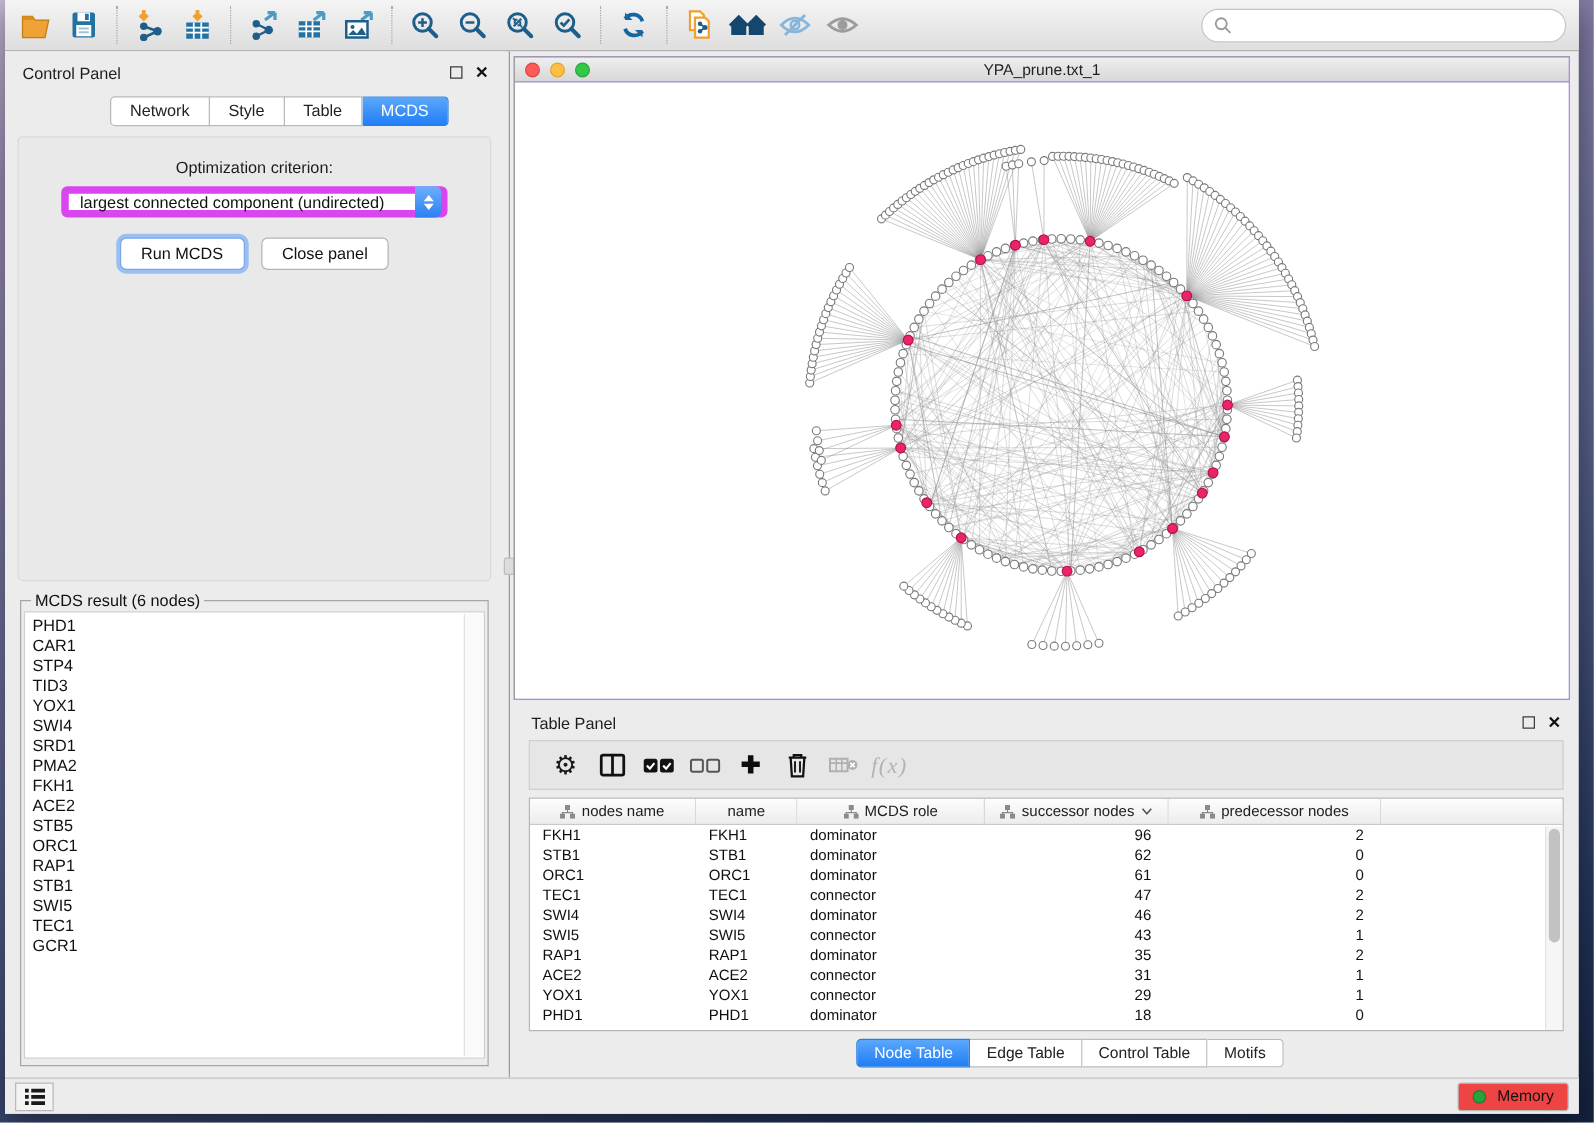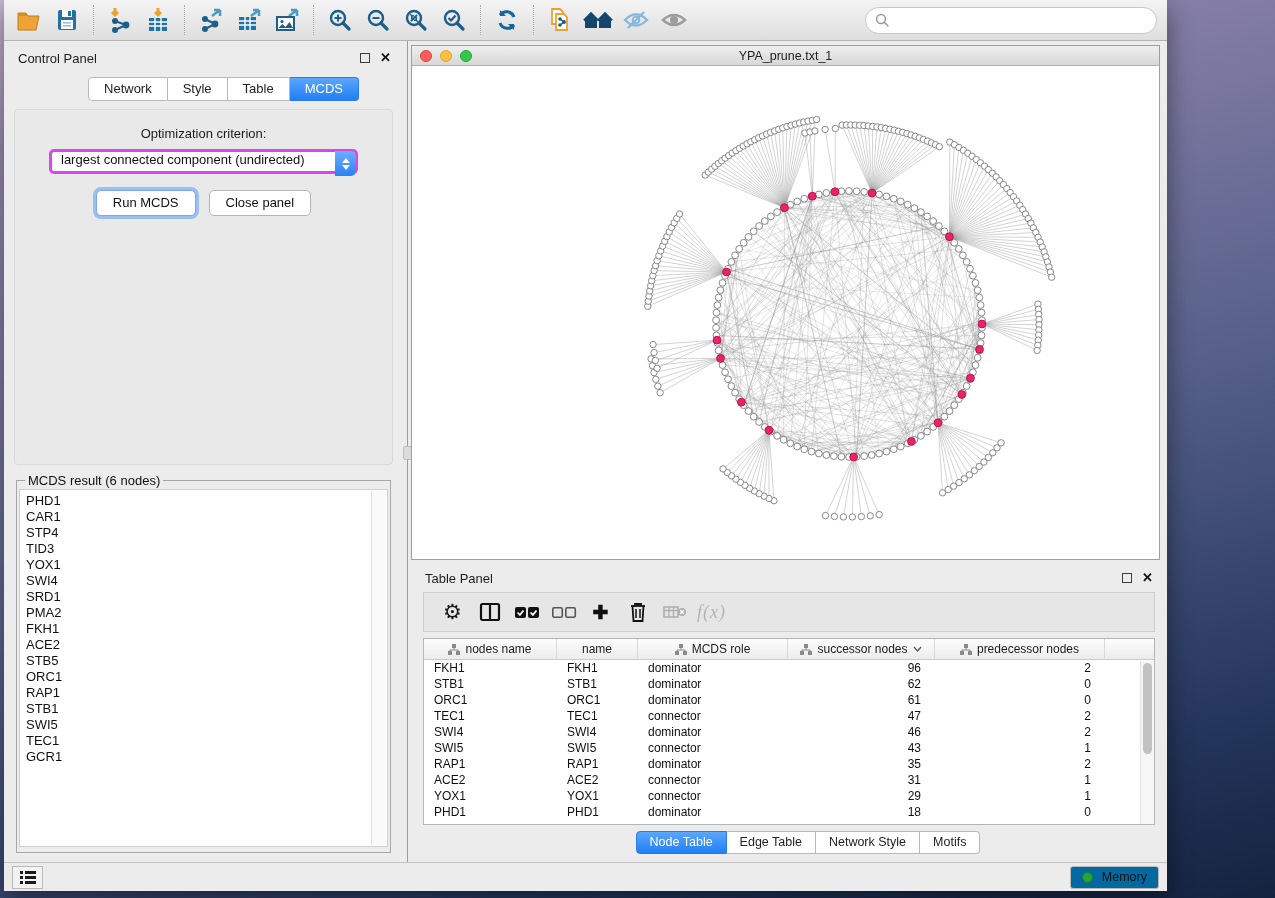--- a/index.html
+++ b/index.html
@@ -1,20 +1,20 @@
 <!DOCTYPE html>
 <html><head>
 <meta charset="utf-8">
 <style>
   * { margin:0; padding:0; box-sizing:border-box; }
   html,body { width:1275px; height:898px; overflow:hidden;
     font-family:"Liberation Sans", sans-serif; }
   body { background:linear-gradient(165deg,#c9b9d8 0%,#9b8cb4 12%,#56608a 55%,#24355c 85%,#14233f 100%); position:relative; }
 
-  .app-window { position:absolute; left:4px; top:0; width:1163px; height:891px;
+  .app-window { position:absolute; left:4px; top:0; width:1259px; height:891px;
     background:#ececec; box-shadow:0 8px 24px rgba(0,0,0,.45); }
 
   
   .toolbar { height:41px; background:linear-gradient(#f4f4f4,#dedede);
     border-bottom:1px solid #b4b4b4; display:flex; align-items:center; padding:0 6px; position:relative; }
   .tbtn { width:38px; height:34px; display:flex; align-items:center; justify-content:center; border-radius:4px; }
   .tsep { width:1px; height:30px; border-left:1px dotted #a8a8a8; margin:0 7px; }
   .search-wrap { position:absolute; right:10px; top:7px; width:292px; height:27px; background:#fff;
     border:1px solid #c6c6c6; border-radius:14px; display:flex; align-items:center; padding-left:9px; }
   .search-wrap input { border:none; outline:none; flex:1; height:20px; font-size:13px; background:transparent; margin-left:5px; }
@@ -37,22 +37,22 @@
   .tabs-row { display:flex; justify-content:center; margin-top:10px; }
   .seg { display:flex; }
   .seg .tab { font-size:13px; color:#222; background:#fff; border:1px solid #b9b9b9; border-left:none;
     padding:3px 15px 4px; }
   .seg .tab:first-child { border-left:1px solid #b9b9b9; border-radius:4px 0 0 4px;margin-left:40px; }
   .seg .tab:last-child { border-radius:0 4px 4px 0; }
   .seg .tab.selected { background:linear-gradient(#5ba7fb,#217ef6); color:#fff; border-color:#2a7de0; }
 
   .options-panel { margin:8px 10px 0; height:356px; background:#e9e9e9; border:1px solid #d9d9d9; border-radius:4px; padding-top:16px; }
   .opt-label { text-align:center; font-size:13px; color:#1c1c1c; }
-  .select-box { margin:8px 34px 16px; height:25px; background:#fff; border:3px solid #d946ef; border-radius:5px;
-    display:flex; position:relative; }
+  .select-box { margin:8px 34px 16px; height:25px; background:#fff; border:6px solid #d946ef; border-radius:5px;
+    display:flex; align-items:center; position:relative; }
   .select-box .sel-text { font-size:13px; color:#111; padding-left:9px; flex:1; white-space:nowrap; }
   .sel-stepper { width:21px; height:25px; margin:-1px -1px -1px 0; border-radius:0 5px 5px 0;
     background:linear-gradient(#6cb0fc,#2b80f4); display:flex; flex-direction:column; align-items:center; justify-content:center; gap:2px; }
   .tri-up { width:0; height:0; border-left:4px solid transparent; border-right:4px solid transparent; border-bottom:5px solid #fff; }
   .tri-dn { width:0; height:0; border-left:4px solid transparent; border-right:4px solid transparent; border-top:5px solid #fff; }
   .btn-row { display:flex; justify-content:center; gap:13px; margin-top:13px; }
   .push-btn { font-size:13px; color:#111; background:#fff; border:1px solid #b5b5b5; border-radius:5px; padding:4px 16px 5px; }
   .push-btn.focused { box-shadow:0 0 0 3px rgba(110,170,246,.65); border-color:#7aa8e8; }
 
   fieldset.mcds-box { margin:8px 12px 0; border:1px solid #a6a6a6; padding:1px 2px 2px; height:380px; }
@@ -91,21 +91,21 @@
   .tbl-scroll { position:absolute; right:0; top:22px; bottom:0; width:14px; background:#f6f6f6; border-left:1px solid #e3e3e3; }
   .tbl-thumb { position:absolute; left:2px; right:2px; top:2px; height:56%; background:#c2c2c2; border-radius:6px; }
 
   .tp-tabs { display:flex; justify-content:center; margin-top:6px; }
   .tp-tabs .tab { font-size:12.5px; padding:3px 13px 4px; }
 
   
   .status-bar { position:absolute; left:0; right:0; bottom:0; height:29px; background:#ececec;
     border-top:1px solid #c2c2c2; display:flex; align-items:center; padding:0 8px; }
   .list-btn { width:31px; height:23px; background:#f3f3f3; border:1px solid #b9b9b9; display:flex; align-items:center; justify-content:center; }
-  .memory-btn { margin-left:auto; height:23px; background:#0369a1; border:1px solid #b9b9b9; border-radius:3px;
+  .memory-btn { margin-left:auto; height:23px; background:#ef4444; border:1px solid #b9b9b9; border-radius:3px;
     display:flex; align-items:center; gap:9px; padding:0 11px; font-size:12.5px; color:#111; }
   .mem-dot { width:11px; height:11px; border-radius:50%; background:#28a339; border:1px solid #1d7f2b; }
 </style>
 </head>
 <body>
 
 <div class="app-window">
 
   <div class="toolbar">
     <div class="tbtn">
@@ -1302,21 +1302,21 @@
           </div>
           <div class="tbl-scroll">
               <div class="tbl-thumb"></div>
             </div>
         </div>
 
         <div class="tp-tabs">
           <div class="seg">
             <div class="tab selected">Node Table</div>
             <div class="tab">Edge Table</div>
-            <div class="tab">Network Style</div>
+            <div class="tab">Control Table</div>
             <div class="tab">Motifs</div>
           </div>
         </div>
       </div>
     </div>
   </div>
 
   <div class="status-bar">
     <div class="list-btn">
       <svg width="20" height="16" viewBox="0 0 20 16">

